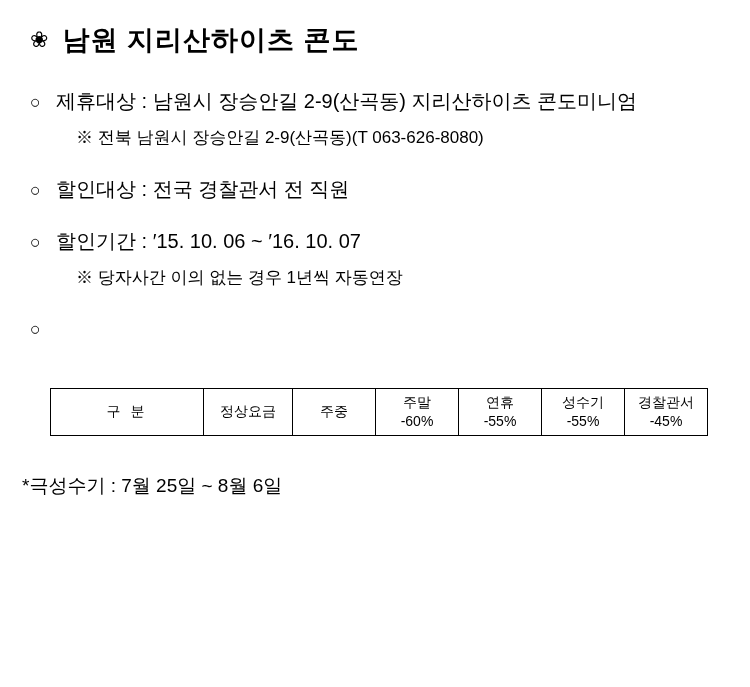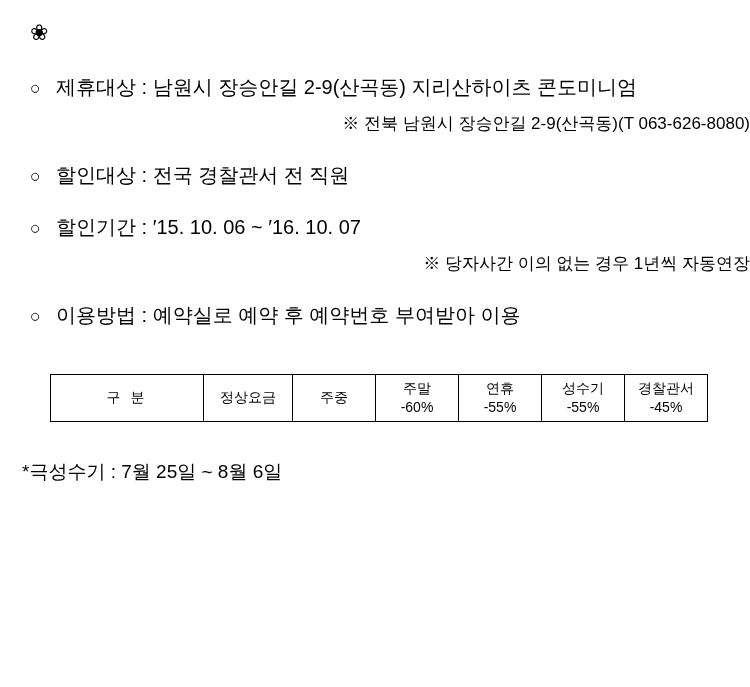--- a/index.html
+++ b/index.html
@@ -58,21 +58,20 @@
     font-size: 20px;
     line-height: 34px;
     white-space: nowrap;
   }
   .sub-line {
     margin: 4px 0 0 76px;
     font-size: 17px;
     height: 32px;
     line-height: 32px;
     white-space: nowrap;
-    text-align: right;
   }
   .gap-md { height: 18px; }
   
   .table-wrap {
     margin: 42px 0 11px 50px;
     width: 652px;
   }
   table.rate-table {
     border-collapse: collapse;
     width: 652px;
@@ -118,20 +117,21 @@
     white-space: nowrap;
   }
 </style>
 </head>
 <body>
 
 <div class="page">
 
   <div class="title-row">
     <span class="title-bullet">❀</span>
+    <span class="title-text">남원 지리산하이츠 콘도</span>
   </div>
 
   <div class="bullets">
 
     <div class="bullet-line">
       <span class="bullet-mark">○</span>
       <span class="bullet-text">제휴대상 : 남원시 장승안길 2-9(산곡동) 지리산하이츠 콘도미니엄</span>
     </div>
     <div class="sub-line">※ 전북 남원시  장승안길 2-9(산곡동)(T 063-626-8080)</div>
 
@@ -147,21 +147,20 @@
     <div class="bullet-line">
       <span class="bullet-mark">○</span>
       <span class="bullet-text">할인기간 : ′15. 10. 06 ~ ′16. 10. 07</span>
     </div>
     <div class="sub-line">※ 당자사간 이의 없는 경우 1년씩 자동연장</div>
 
     <div class="gap-md"></div>
 
     <div class="bullet-line">
       <span class="bullet-mark">○</span>
-      <span class="bullet-text">이용방법 : 예약실로 예약 후 예약번호 부여받아 이용</span>
     </div>
 
   </div>
 
   <div class="table-wrap">
     <table class="rate-table">
       <thead>
         <tr>
           <th class="col-div">
             <span class="div-label">구  분</span>

